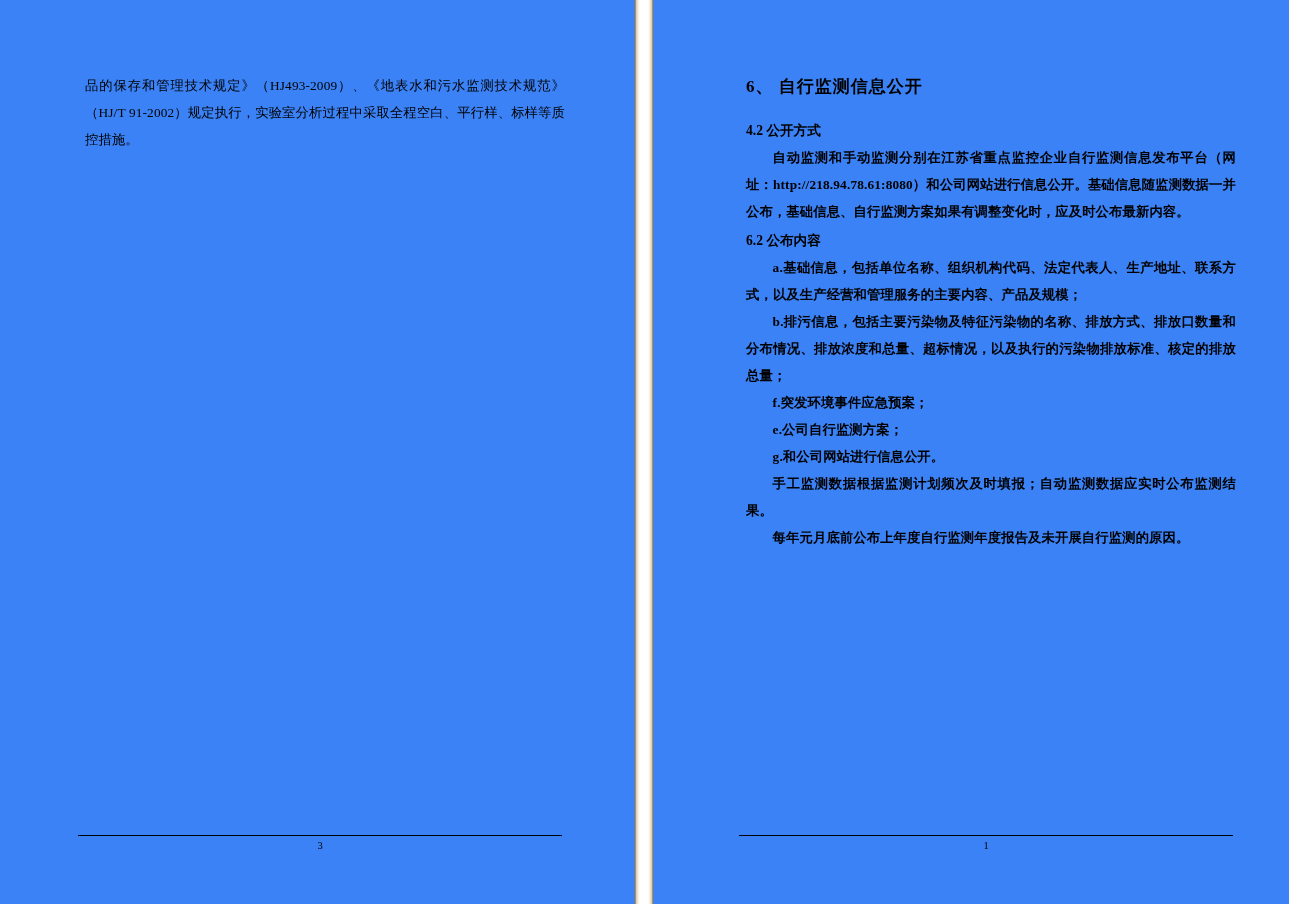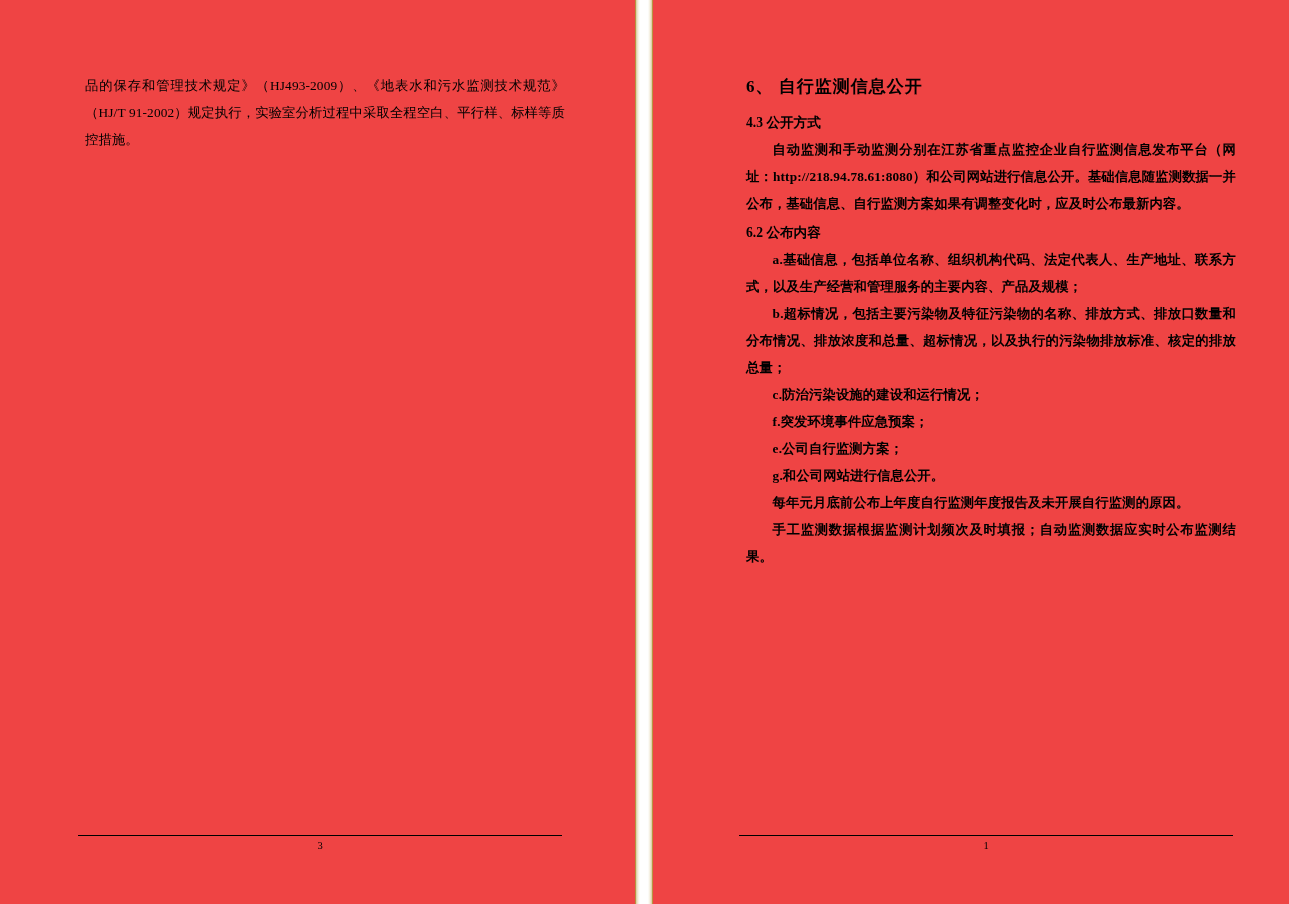--- a/index.html
+++ b/index.html
@@ -16,21 +16,21 @@
   }
   .spread {
     position: relative;
     width: 1289px;
     height: 904px;
     display: flex;
   }
   
   .page {
     position: relative;
-    background: #ef4444;
+    background: #3b82f6;
     box-sizing: border-box;
     padding-left: 31px;
   }
   .page-left {
     width: 636px;
     height: 904px;
     border-right: 1px solid #b8923f;
   }
   .page-left::after {
     content: "";
@@ -77,21 +77,21 @@
     font-size: 13.3px;
     line-height: 27px;
     text-align: justify;
     letter-spacing: 0.15px;
   }
   p.indent {
     text-indent: 2em;
     font-weight: bold;
   }
   h2.section {
-    margin: 0 0 8px 0;
+    margin: 0 0 16px 0;
     font-size: 17px;
     font-weight: bold;
     line-height: 30px;
     letter-spacing: 1px;
   }
   h3.subsection {
     margin: 3px 0 1px 0;
     font-size: 13.6px;
     font-weight: bold;
     line-height: 25px;
@@ -135,33 +135,32 @@
       <div class="footer-num">3</div>
     </div>
   </div>
 
   <div class="gutter"></div>
 
   <div class="page page-right">
     <div class="text-col">
       <h2 class="section">6、 自行监测信息公开</h2>
 
-      <h3 class="subsection">4.3 公开方式</h3>
+      <h3 class="subsection">4.2 公开方式</h3>
       <p class="indent">自动监测和手动监测分别在江苏省重点监控企业自行监测信息发布平台（网址：http://218.94.78.61:8080）和公司网站进行信息公开。基础信息随监测数据一并公布，基础信息、自行监测方案如果有调整变化时，应及时公布最新内容。</p>
 
       <h3 class="subsection">6.2 公布内容</h3>
       <p class="indent">a.基础信息，包括单位名称、组织机构代码、法定代表人、生产地址、联系方式，以及生产经营和管理服务的主要内容、产品及规模；</p>
-      <p class="indent">b.超标情况，包括主要污染物及特征污染物的名称、排放方式、排放口数量和分布情况、排放浓度和总量、超标情况，以及执行的污染物排放标准、核定的排放总量；</p>
-      <p class="indent">c.防治污染设施的建设和运行情况；</p>
+      <p class="indent">b.排污信息，包括主要污染物及特征污染物的名称、排放方式、排放口数量和分布情况、排放浓度和总量、超标情况，以及执行的污染物排放标准、核定的排放总量；</p>
       <p class="indent">f.突发环境事件应急预案；</p>
       <p class="indent">e.公司自行监测方案；</p>
       <p class="indent">g.和公司网站进行信息公开。</p>
 
+      <p class="indent">手工监测数据根据监测计划频次及时填报；自动监测数据应实时公布监测结果。</p>
       <p class="indent">每年元月底前公布上年度自行监测年度报告及未开展自行监测的原因。</p>
-      <p class="indent">手工监测数据根据监测计划频次及时填报；自动监测数据应实时公布监测结果。</p>
     </div>
     <div class="footer">
       <div class="footer-rule"></div>
       <div class="footer-num">1</div>
     </div>
   </div>
 
 </div>
 
 </body></html>

